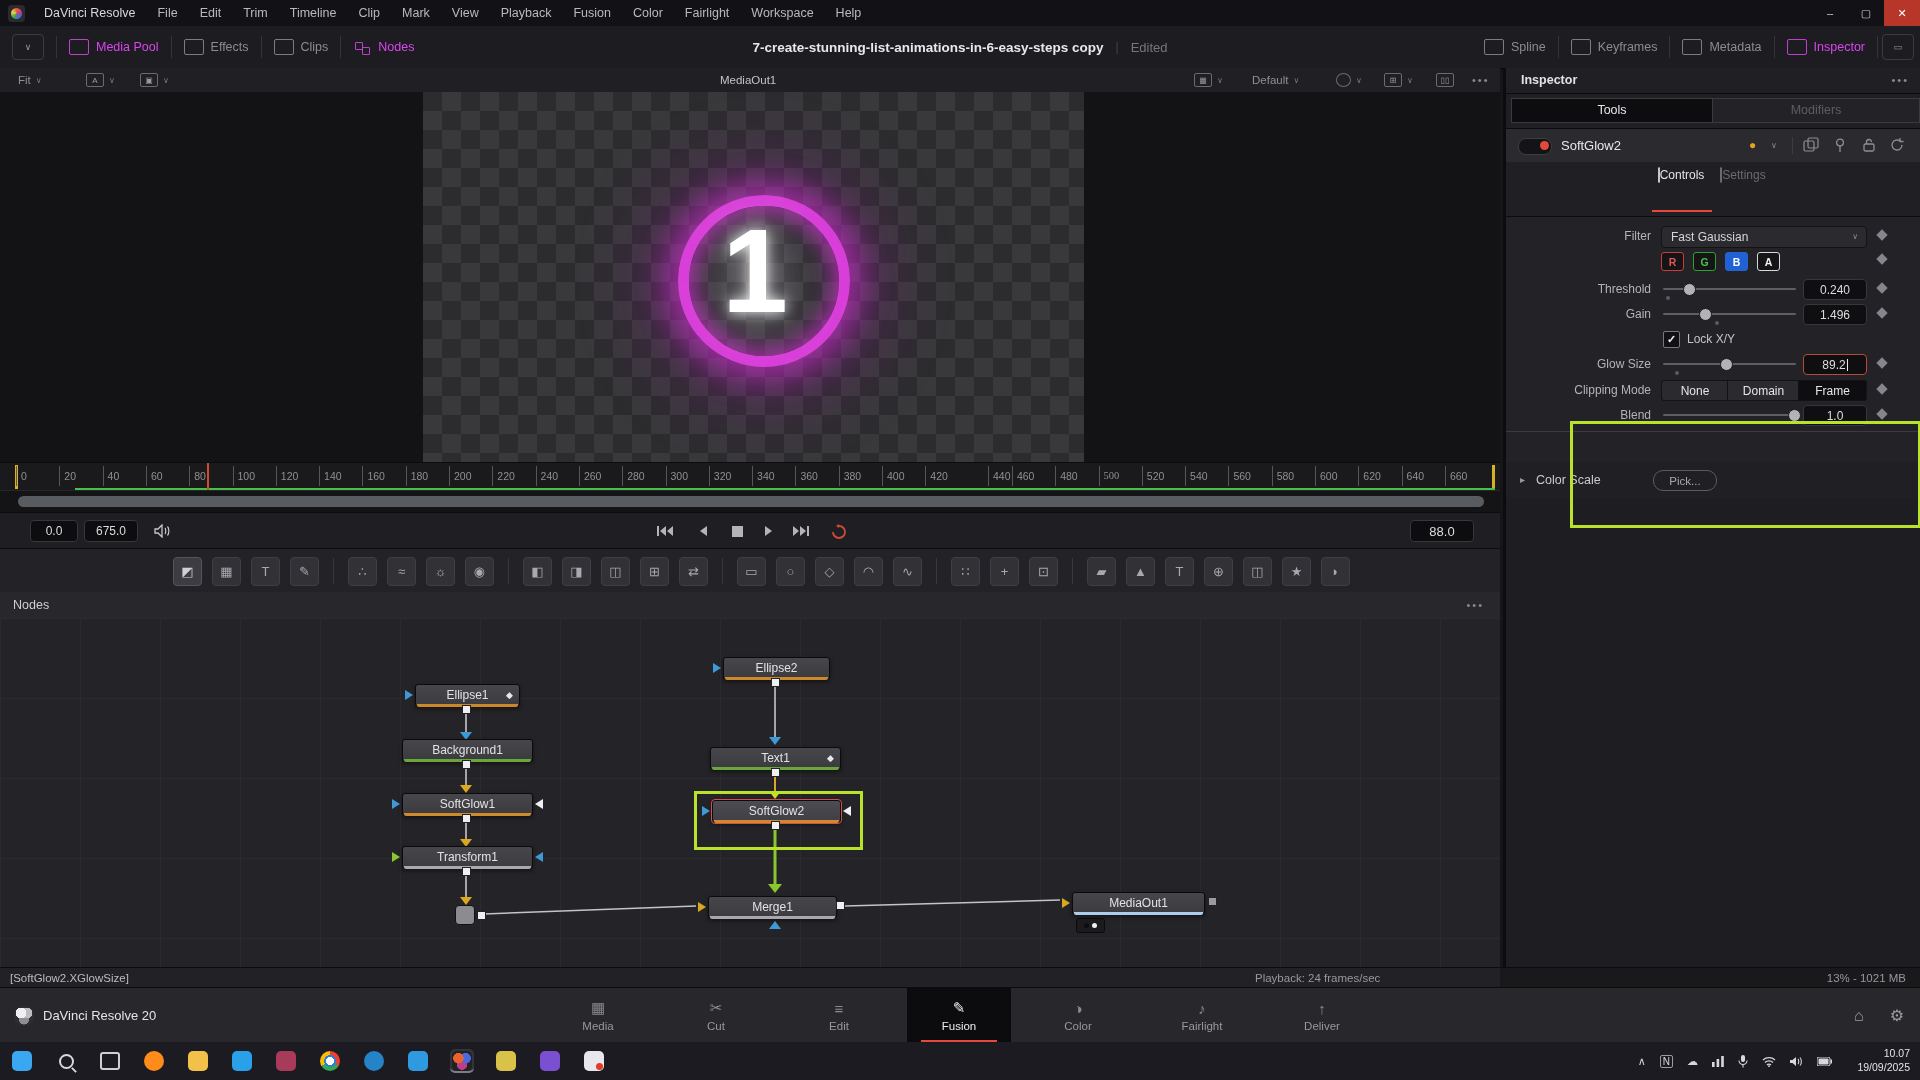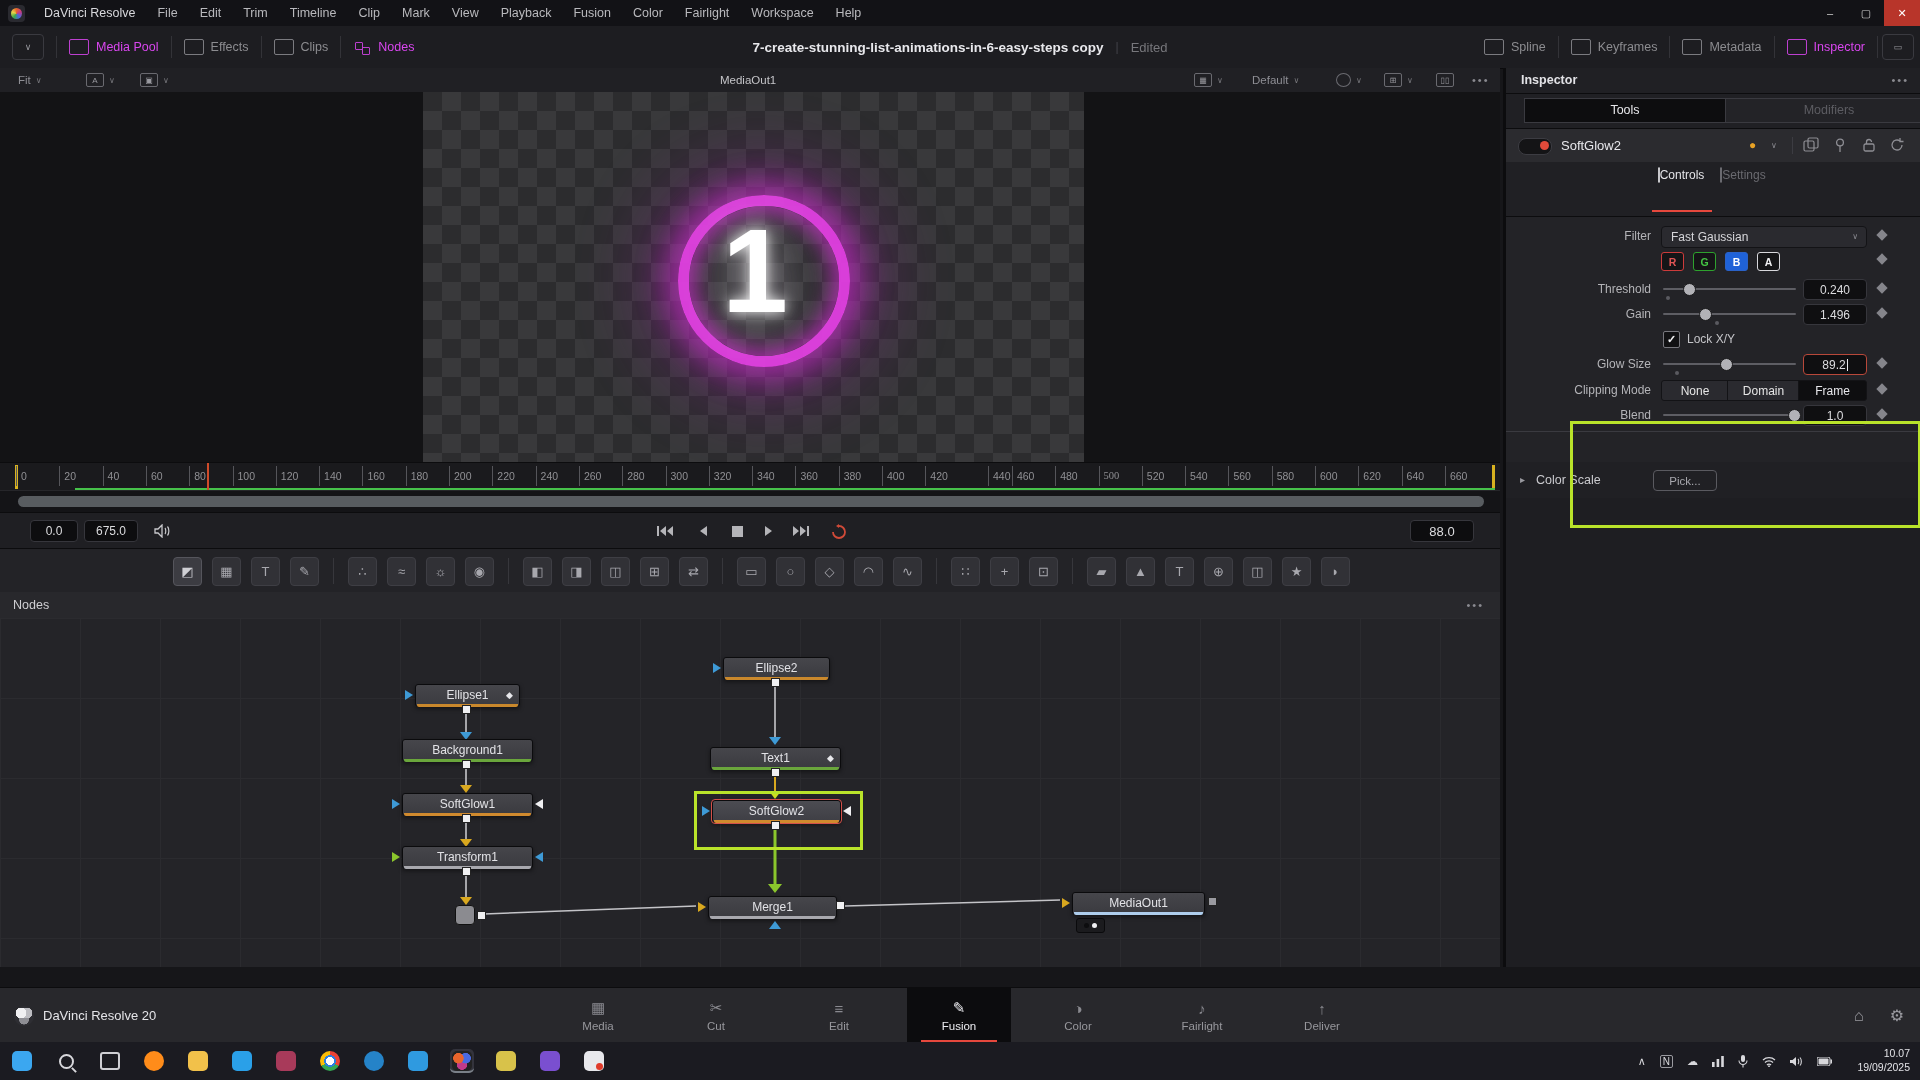--- a/index.html
+++ b/index.html
@@ -106,21 +106,21 @@
   #taskbar{position:absolute;left:0;top:1042px;width:1920px;height:38px;background:#1b1b21;display:flex;align-items:center;}
   .tapp{width:24px;height:24px;margin:0 10px;border-radius:5px;position:relative;flex:0 0 auto;display:flex;align-items:center;justify-content:center;}
   .tapp.active{background:#33333c;box-shadow:inset 0 -3px 0 -1px #7a8088;}
   #tray{position:absolute;right:88px;top:0;height:38px;display:flex;align-items:center;gap:14px;color:#d8d8dc;font-size:11px;}
   #clock{position:absolute;right:10px;top:4px;width:74px;text-align:right;color:#e2e2e6;font-size:10.5px;line-height:14px;}
   
   #inspector{position:absolute;left:1503px;top:68px;width:417px;height:899px;background:#202024;border-left:3px solid #0c0c0e;}
   #insp-title{position:absolute;left:0;top:0;width:417px;height:25px;background:#202024;border-bottom:1px solid #0c0c0e;}
   #insp-title .t{position:absolute;left:15px;line-height:24px;color:#e2e2e6;font-size:12.5px;font-weight:bold;}
   #insp-title .dots{position:absolute;right:14px;line-height:24px;}
-  .itab{position:absolute;top:30px;height:23px;line-height:23px;text-align:center;font-size:12.5px;border:1px solid #3a3a40;margin-left:13px;}
+  .itab{position:absolute;top:30px;height:23px;line-height:23px;text-align:center;font-size:12.5px;border:1px solid #3a3a40;}
   #tab-tools{left:5px;width:200px;background:#0d0d0f;color:#e6e6ea;}
   #tab-mods{left:206px;width:206px;background:#232327;color:#5c5c62;}
   #nodehdr{position:absolute;left:0;top:60px;width:417px;height:33px;background:#2b2b2f;border-top:1px solid #0c0c0e;border-bottom:1px solid #0c0c0e;}
   #ntoggle{position:absolute;left:12px;top:9px;width:32px;height:15px;border-radius:8px;background:#141416;border:1px solid #3c3c42;}
   #ntoggle i{position:absolute;right:2px;top:2px;width:9px;height:9px;border-radius:50%;background:#e04a3a;display:block;}
   #nodehdr .nm{position:absolute;left:55px;line-height:33px;color:#e8e8ec;font-size:13px;}
   #nodehdr .dot{position:absolute;left:243px;top:0;line-height:33px;color:#e8a225;font-size:12px;}
   #nodehdr .ch{position:absolute;left:265px;line-height:33px;font-size:8px;color:#8a8a90;}
   #nodehdr .dv{position:absolute;left:286px;top:8px;width:1px;height:17px;background:#3c3c42;}
   .hico{position:absolute;top:8px;width:18px;height:17px;color:#8e8e94;}
@@ -149,21 +149,21 @@
   #greenbox{position:absolute;left:64px;top:204px;width:345px;height:101px;border:3px solid #b9e32a;z-index:5;pointer-events:none;}
   .lockbox{position:absolute;left:157px;top:4px;width:15px;height:15px;background:#111113;border:1px solid #77777d;border-radius:2px;
            color:#f0f0f2;font-size:11px;font-weight:bold;text-align:center;line-height:14px;}
   .locklbl{position:absolute;left:181px;line-height:24px;color:#c4c4c8;font-size:12px;}
   .seg{position:absolute;top:2px;height:19px;background:#2a2a2f;border:1px solid #131316;color:#e5e5e5;font-size:12px;
        display:flex;align-items:center;justify-content:center;}
   .seg.on{background:#0e0e10;color:#e8e8ec;}
   #cscale{position:absolute;left:0;top:394px;width:417px;height:36px;background:#202024;border-bottom:1px solid #3a3a40;}
   #cscale .ar{position:absolute;left:14px;line-height:36px;color:#9a9aa0;font-size:10px;}
   #cscale .lb{position:absolute;left:30px;line-height:36px;color:#cacace;font-size:12.5px;}
-  #cscale .pick{position:absolute;left:147px;top:8px;width:62px;height:19px;border:1px solid #5a5a60;border-radius:4px;
+  #cscale .pick{position:absolute;left:147px;top:8px;width:62px;height:19px;border:1px solid #5a5a60;border-radius:10px;
         color:#a8a8ae;font-size:11.5px;display:flex;align-items:center;justify-content:center;}
   svg{display:block;}
 </style>
 </head>
 <body>
 
 <div id="app">
 
   <div id="menubar">
     <span id="appicon"></span>
@@ -510,20 +510,29 @@
       <span class="bar" style="background:#aecdec;"></span>
       <span class="tri r" style="left:-11px;top:5px;border-left-color:#d9a81f;"></span>
     </div>
     <span class="outp" style="left:1208px;top:279px;background:#9a9aa0;"></span>
     <div id="mo-badge">
         <i></i>
         <i class="on"></i>
       </div>
   </div>
 
+  <div id="statusbar">
+    <div id="status-left">
+      <span class="tip">[SoftGlow2.XGlowSize]</span>
+      <span class="pb">Playback: 24 frames/sec</span>
+    </div>
+    <div id="status-right">
+      <span class="mem">13% - 1021 MB</span>
+    </div>
+  </div>
 
   <div id="pagebar">
     <div id="brand">
       <span class="logo"></span>
       <span>DaVinci Resolve 20</span>
     </div>
     <div id="pages">
         <div class="page" style="left: 546px;">
           <span class="pi">▦</span>
           <span>Media</span>

